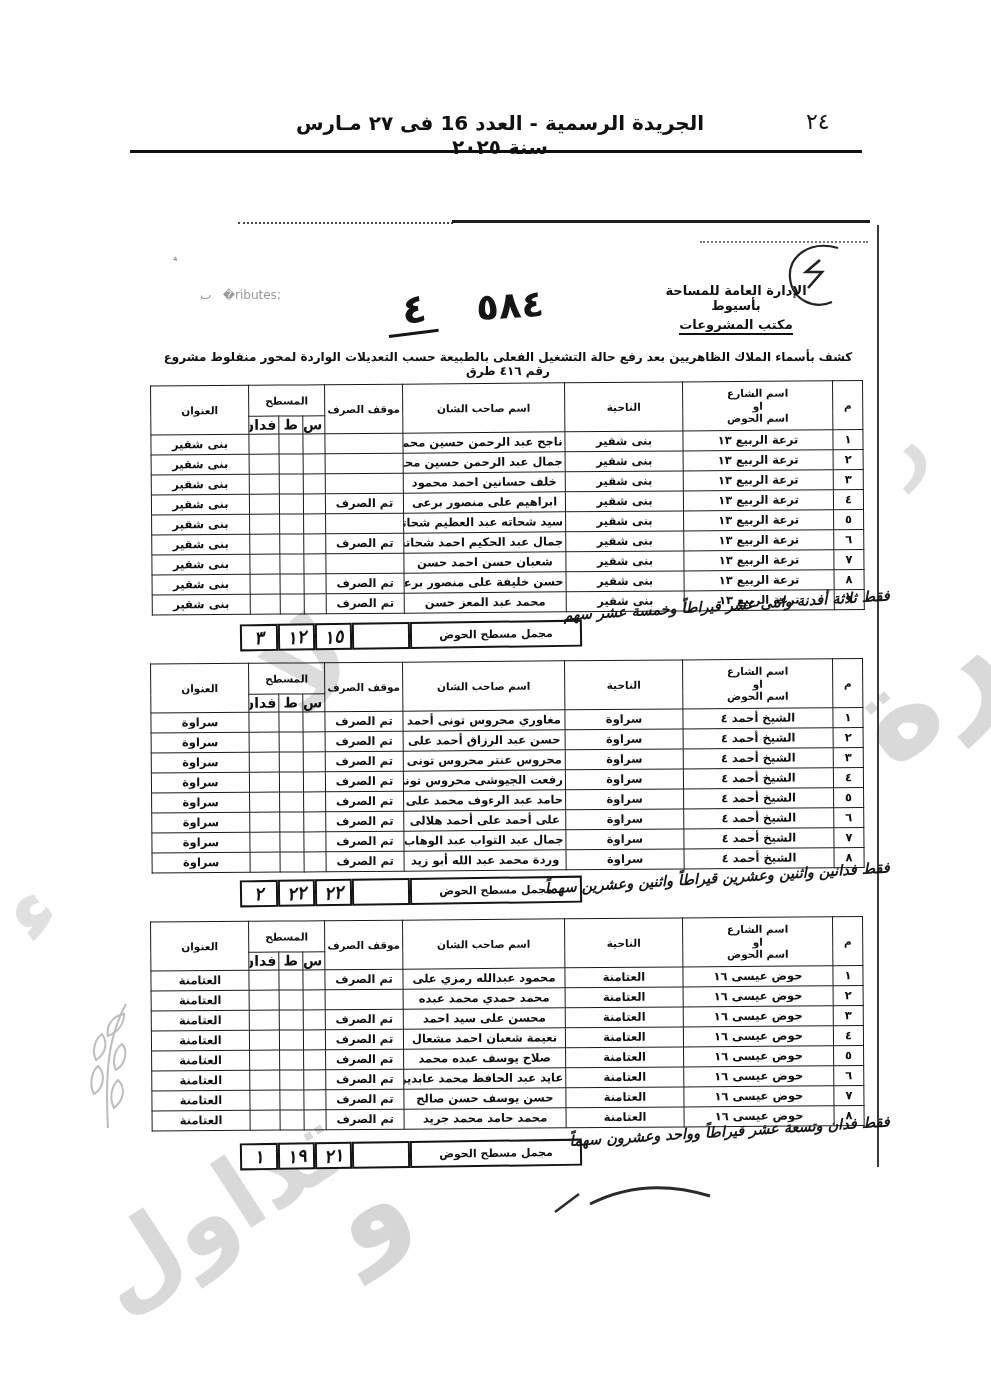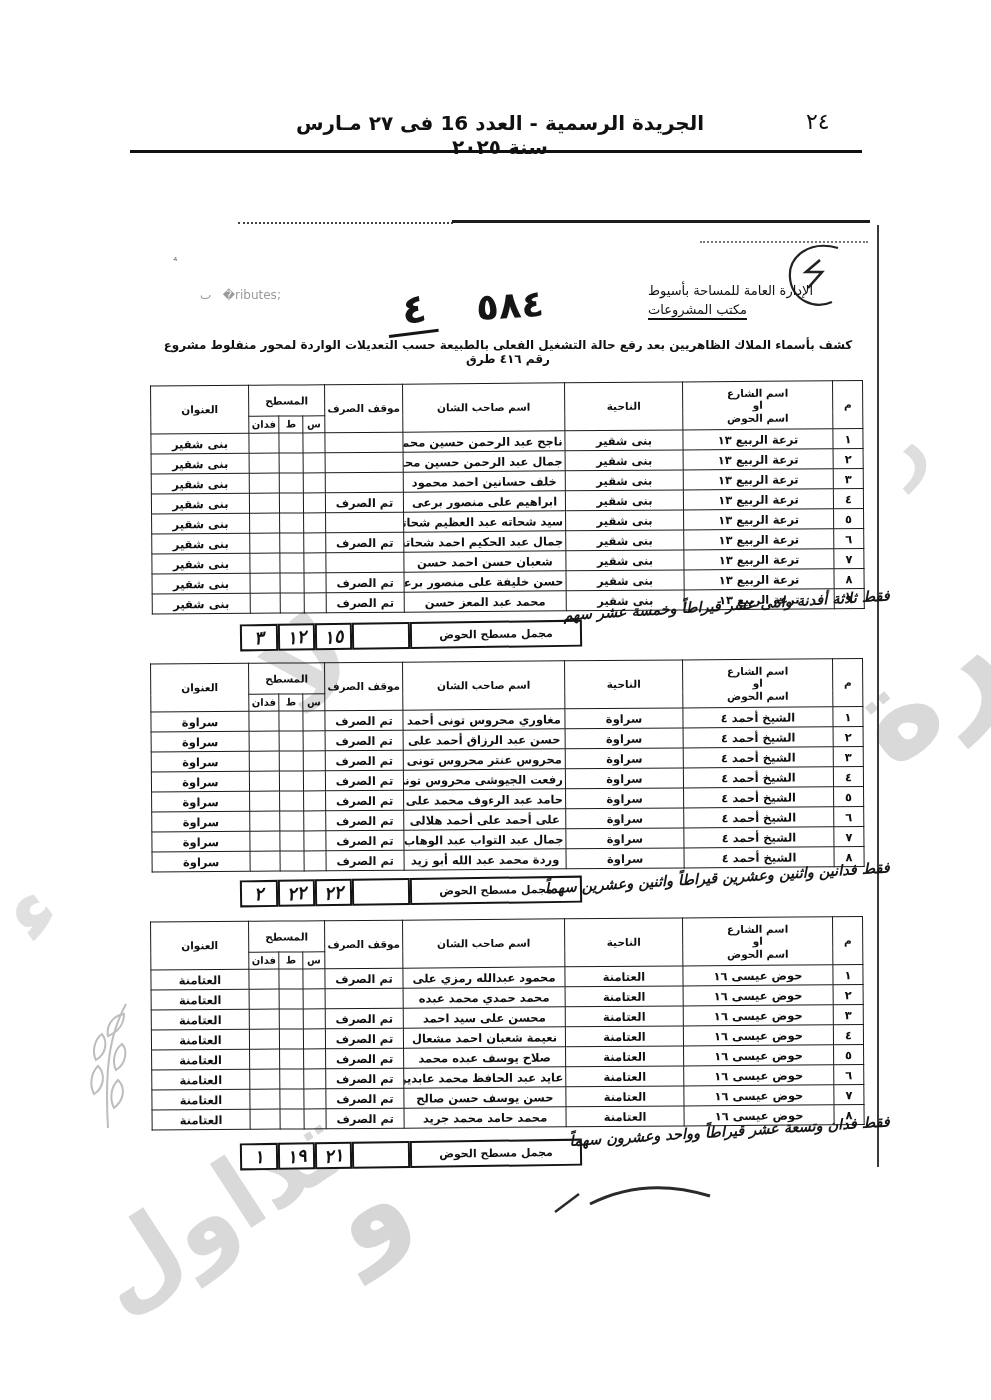--- a/index.html
+++ b/index.html
@@ -25,40 +25,40 @@
 
   
   .scan-topline-dotted{position:absolute;top:222px;left:238px;width:215px;border-top:2px dotted #444;z-index:2;}
   .scan-topline{position:absolute;top:220px;left:452px;width:418px;height:2.5px;background:#1d1d1d;z-index:2;}
   .scan-topline2{position:absolute;top:241px;left:700px;width:168px;border-top:2px dotted #777;z-index:2;}
   .scan-vline{position:absolute;top:225px;left:877px;width:2px;height:942px;background:#3a3a3a;z-index:2;}
   .noise-a{position:absolute;top:256px;left:172px;font-size:10px;color:#8a8a8a;transform:rotate(10deg);z-index:2;}
   .noise-b{position:absolute;top:288px;left:200px;font-size:12px;color:#9a9a9a;z-index:2;}
 
   
-  .office{position:absolute;top:283px;left:648px;width:176px;text-align:left;
-    font-size:13px;font-weight:normal;direction:rtl;z-index:3;}
+  .office{position:absolute;top:283px;left:648px;width:176px;text-align:center;
+    font-size:13px;font-weight:bold;direction:rtl;z-index:3;}
   .office .l2{display:inline-block;margin-top:4px;border-bottom:2px solid #111;padding-bottom:1px;}
   .hw{font-weight:bold;color:#151515;z-index:3;}
   .hw-584{position:absolute;top:284px;left:476px;font-size:37px;transform:rotate(-4deg);letter-spacing:4px;}
   .hw-4{position:absolute;top:286px;left:386px;font-size:40px;transform:rotate(-7deg);
     border-bottom:3px solid #151515;padding:0 10px 0 16px;}
   .circle-mark{position:absolute;top:238px;left:780px;z-index:3;}
-  .scan-title{position:absolute;top:338px;left:150px;width:716px;text-align:center;
+  .scan-title{position:absolute;top:350px;left:150px;width:716px;text-align:center;
     font-size:12px;font-weight:bold;direction:rtl;z-index:3;}
 
   
   .tbl-wrap{position:absolute;left:150px;width:716px;z-index:3;transform:rotate(-0.45deg);transform-origin:top right;}
   .t1{top:380px;} .t2{top:658px;} .t3{top:916px;}
   table.owners{width:712px;border-collapse:collapse;table-layout:fixed;direction:rtl;}
   table.owners th,table.owners td{border:1.8px solid #1b1b1b;padding:0 2px;text-align:center;
     font-weight:bold;color:#101010;overflow:hidden;white-space:nowrap;}
   table.owners thead th{font-size:10.5px;line-height:1.2;}
   table.owners thead tr.h1 th{height:30px;}
-  table.owners thead tr.h2 th{height:16px;font-size:10px;margin-top:12px;}
+  table.owners thead tr.h2 th{height:16px;font-size:14px;margin-top:12px;}
   table.owners tbody td{height:19px;font-size:11.5px;}
   th.street-h{white-space:pre-line !important;}
   col.c-num{width:30px;} col.c-street{width:150px;} col.c-district{width:118px;}
   col.c-owner{width:162px;} col.c-status{width:78px;} col.c-sahm{width:22px;}
   col.c-qirat{width:24px;} col.c-feddan{width:30px;} col.c-address{width:98px;}
 
   
   .total-bar{position:absolute;left:240px;display:flex;height:27px;z-index:4;transform:rotate(-0.8deg);}
   .b1{top:622px;} .b2{top:878px;} .b3{top:1141px;}
   .total-bar .cell{border:2.2px solid #141414;display:flex;align-items:center;justify-content:center;

